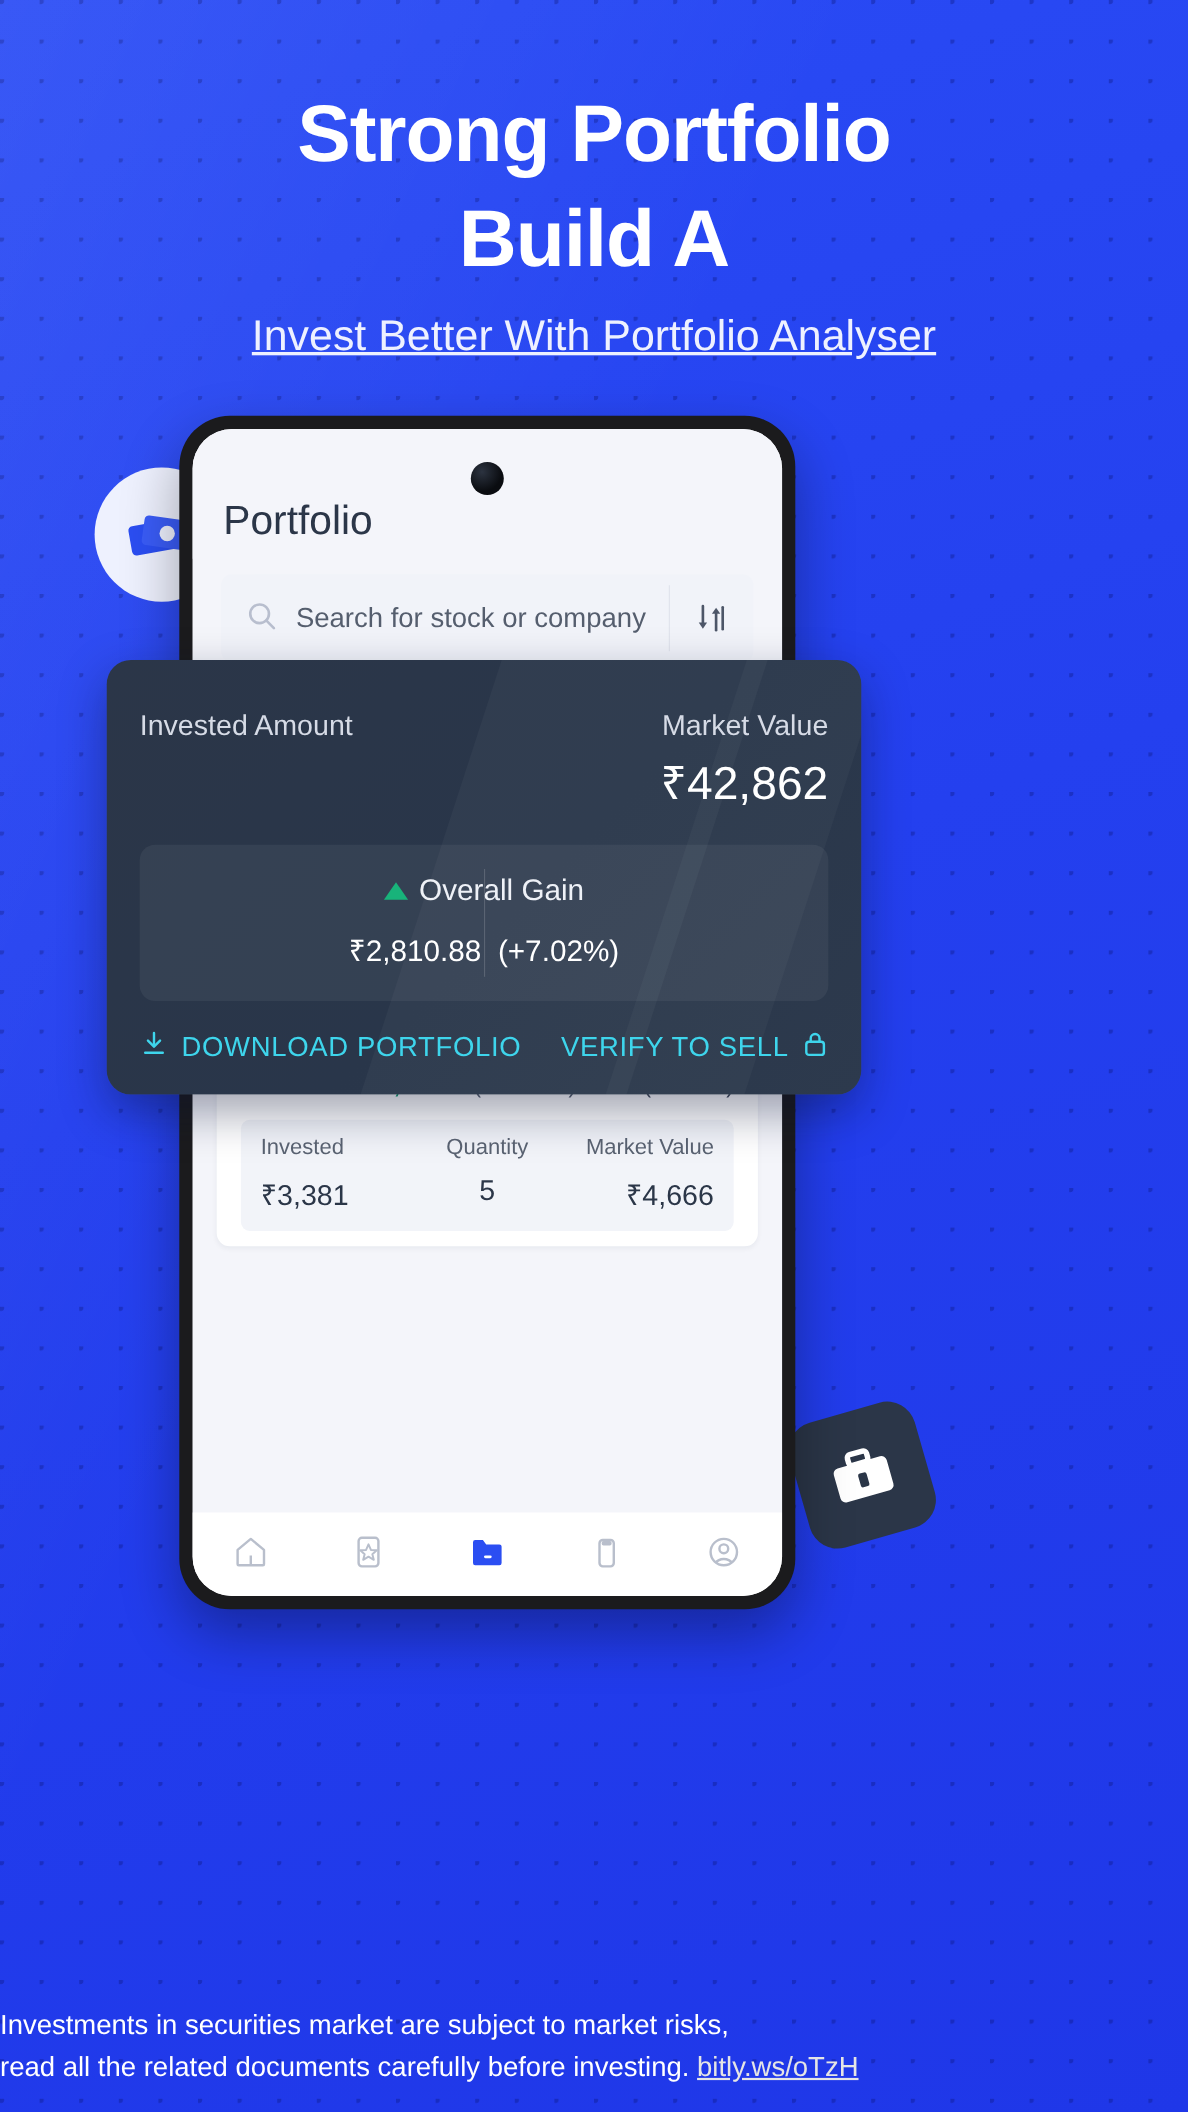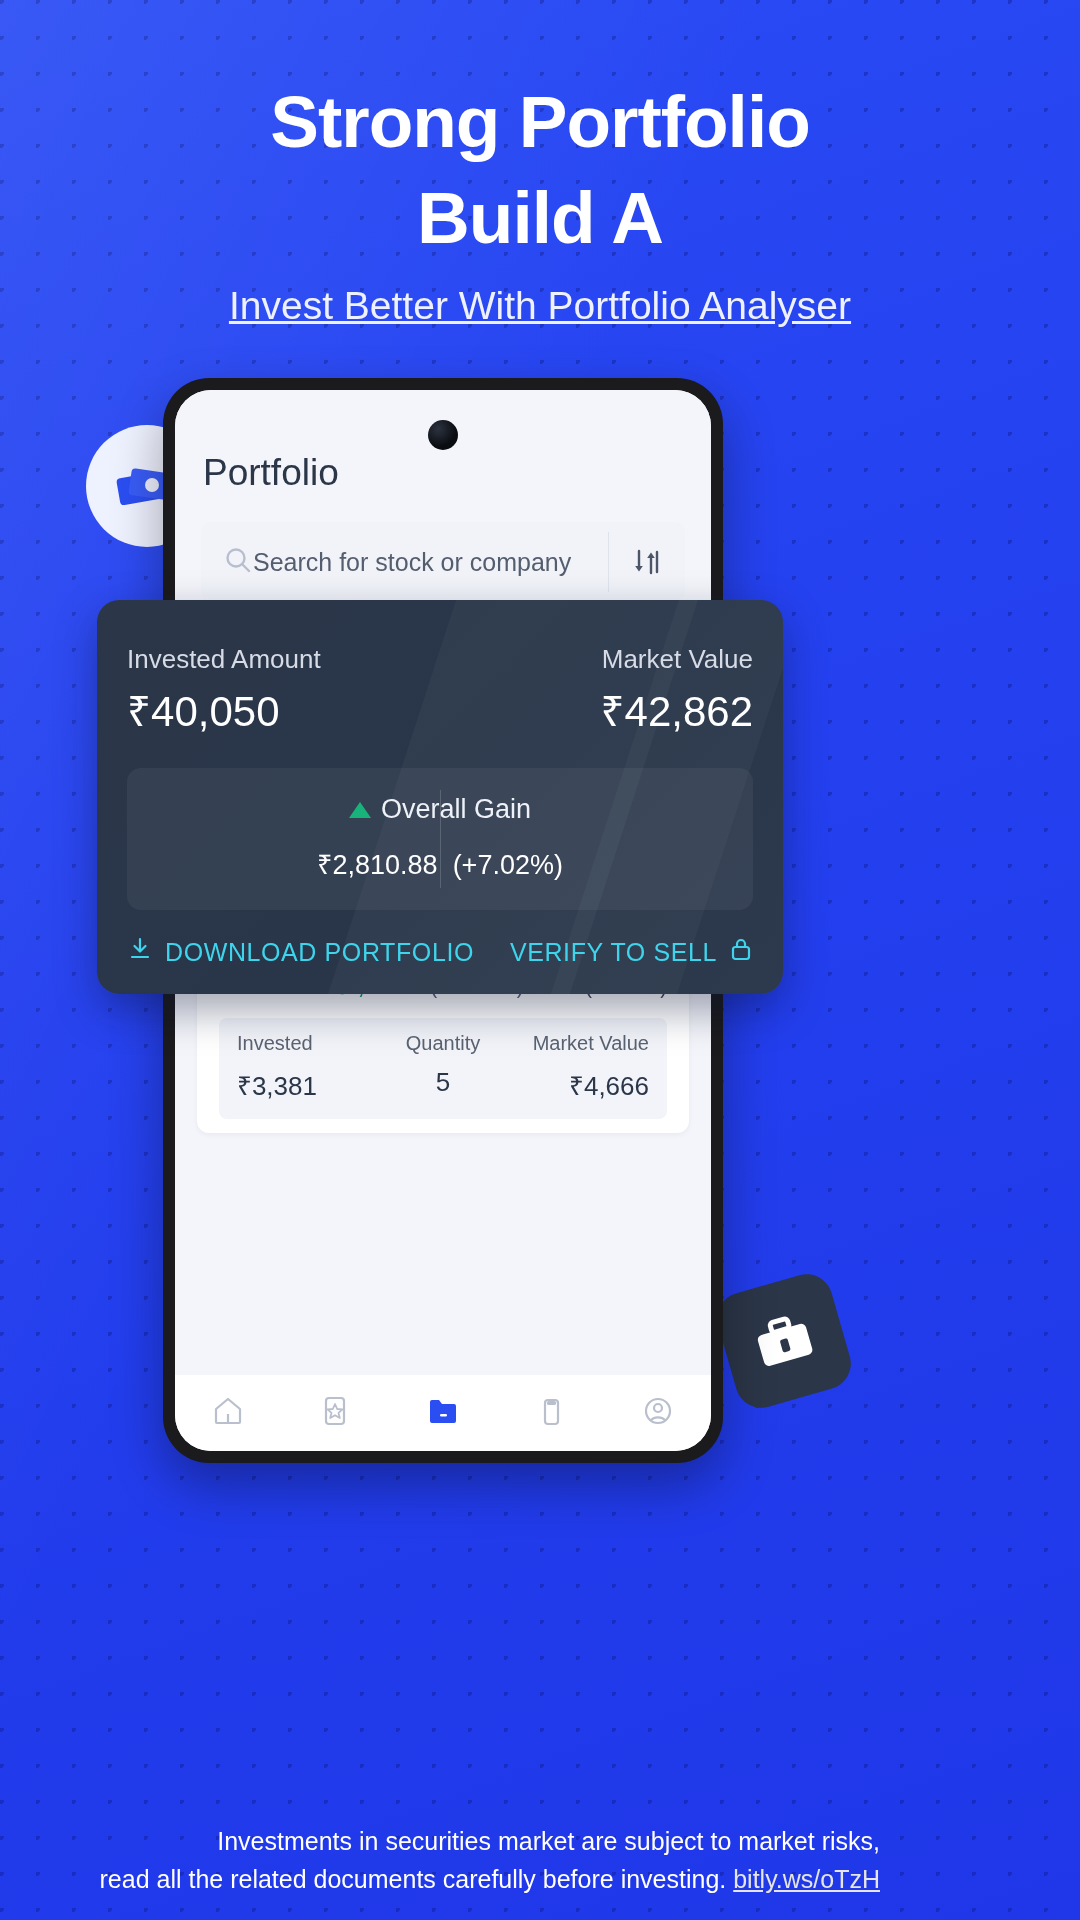--- a/index.html
+++ b/index.html
@@ -76,21 +76,21 @@
     display: flex; align-items: flex-end; padding: 0 28px 14px 28px;
   }
   #app-title { font-size: 37px; color: #2b3648; font-weight: 400; }
 
   
   #search-wrap { padding: 14px 26px 0 26px; }
   #search-bar {
     height: 80px; background: #f1f3f9; border-radius: 10px;
     display: flex; align-items: center;
   }
-  #search-left { flex: 1; display: flex; align-items: center; padding-left: 22px; }
+  #search-left { flex: 1; display: flex; align-items: center; padding-left: 22px; gap: 16px; }
   #search-placeholder { font-size: 25px; color: #555e6e; }
   #search-divider { width: 1px; height: 60px; background: #dfe3ec; }
   #filter-btn { width: 76px; display: flex; align-items: center; justify-content: center; }
 
   
   #stock-list { padding: 14px 22px 0 22px; }
   .stock-card {
     background: #fff; border-radius: 12px; margin-bottom: 16px;
     padding: 20px 22px 14px 22px;
     box-shadow: 0 2px 5px rgba(26,35,60,0.05);
@@ -161,21 +161,21 @@
     margin-top: 26px; display: flex; justify-content: space-between; align-items: flex-start;
     position: relative;
   }
   .action-link {
     font-size: 25px; color: #3ed5ec; letter-spacing: 0.6px;
     display: flex; align-items: center; gap: 12px;
   }
 
   
   #footer {
-    position: absolute; left: 0; bottom: 22px; width: 880px; text-align: right;
+    position: absolute; left: 0; bottom: 22px; width: 880px; text-align: left;
     color: #ffffff; font-size: 25px; line-height: 38px;
   }
   #footer-link { text-decoration: underline; color: #e5e5e5; }
 </style>
 </head>
 <body>
 
 <div id="bg"></div>
 <div id="bg-sheen"></div>
 
@@ -352,21 +352,20 @@
   </div>
 </div>
 
 <div id="summary-card">
   <div id="summary-sheen"></div>
   <div id="summary-sheen2"></div>
 
   <div id="summary-top">
     <div>
       <div class="sum-label">Invested Amount</div>
-      <div class="sum-value">₹40,050</div>
     </div>
     <div style="text-align:right">
       <div class="sum-label">Market Value</div>
       <div class="sum-value">₹42,862</div>
     </div>
   </div>
 
   <div id="summary-box">
     <div id="sum-box-divider"></div>
     <div class="sum-half">

